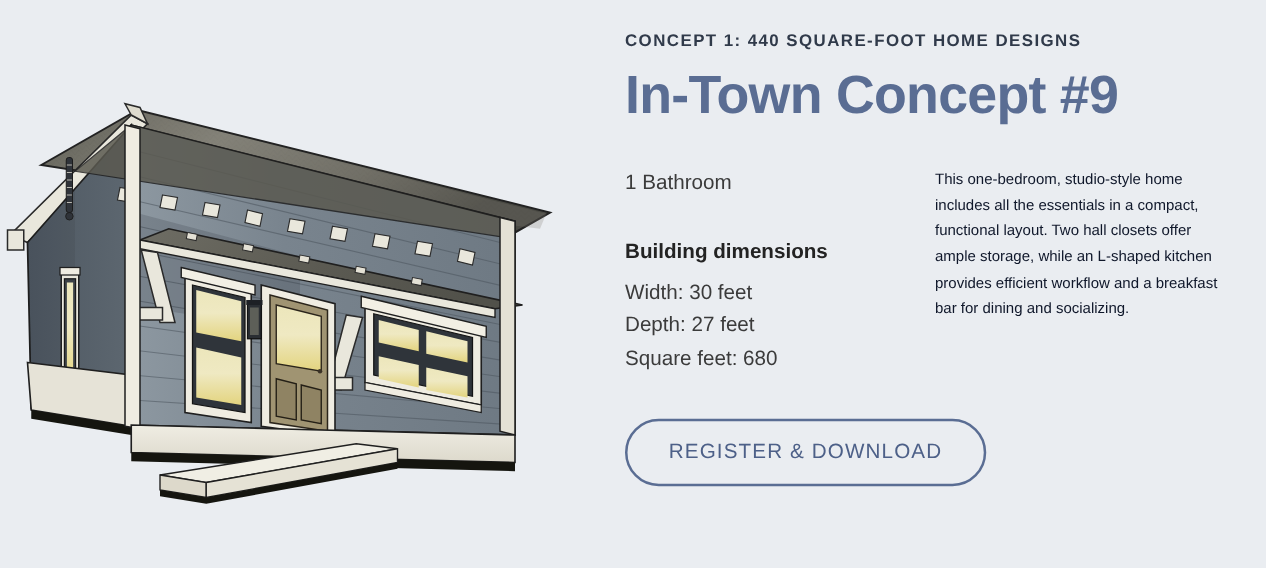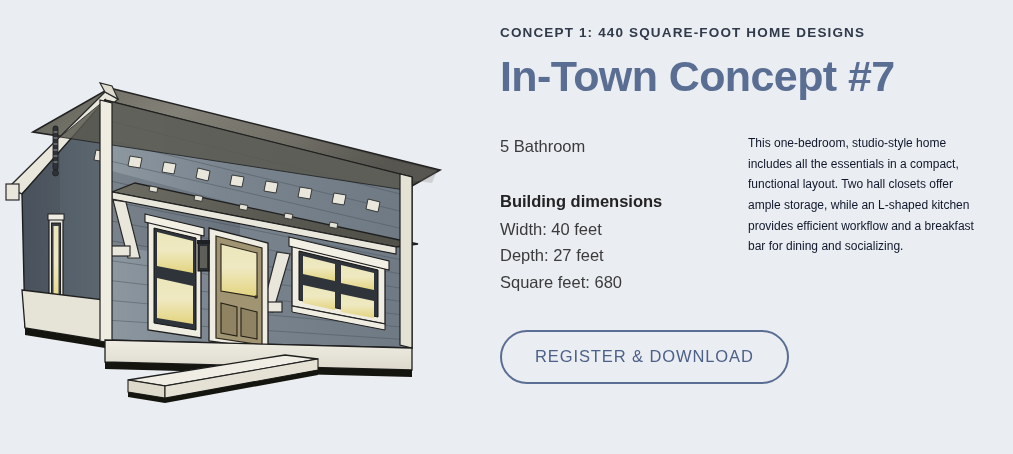--- a/index.html
+++ b/index.html
@@ -67,21 +67,21 @@
     color: #3b3b3b;
     line-height: 1.62;
     font-weight: normal;
   }
   .spec-gap { height: 28px; }
   .spec-heading {
     font-size: 16.5px;
     color: #232323;
     font-weight: bold;
     line-height: 1.62;
-    margin-bottom: 1px;
+    margin-bottom: 6px;
   }
   .desc-text {
     font-size: 12px;
     color: #0f172a;
     line-height: 1.72;
     margin: 0;
   }
 
   .cta-wrap { margin-top: 34px; }
   .cta-button {
@@ -297,31 +297,31 @@
         <polygon points="128,380 165,386 165,398 128,392" fill="#ddd9cb" stroke="#1f1f1f" stroke-width="1.1"></polygon>
         <polygon points="165,386 318,359 318,370 165,398" fill="#e5e2d5" stroke="#1f1f1f" stroke-width="1.1"></polygon>
         <polygon points="128,392 165,398 318,370 318,375 165,403 128,397" fill="#15150f"></polygon>
       </g>
     </svg>
   </div>
 
   <div class="content-pane">
 
     <div class="eyebrow">CONCEPT 1: 440 SQUARE-FOOT HOME DESIGNS</div>
-    <h1 class="title">In-Town Concept #7</h1>
+    <h1 class="title">In-Town Concept #9</h1>
 
     <div class="columns">
 
       <div class="col-specs">
-        <div class="spec-line">5 Bathroom</div>
+        <div class="spec-line">1 Bathroom</div>
 
         <div class="spec-gap"></div>
 
         <div class="spec-heading">Building dimensions</div>
-        <div class="spec-line">Width: 40 feet</div>
+        <div class="spec-line">Width: 30 feet</div>
         <div class="spec-line">Depth: 27 feet</div>
         <div class="spec-line">Square feet: 680</div>
       </div>
 
       <div class="col-desc">
         <p class="desc-text">This one-bedroom, studio-style home includes all the essentials in a compact, functional layout. Two hall closets offer ample storage, while an L-shaped kitchen provides efficient workflow and a breakfast bar for dining and socializing.</p>
       </div>
 
     </div>
 

